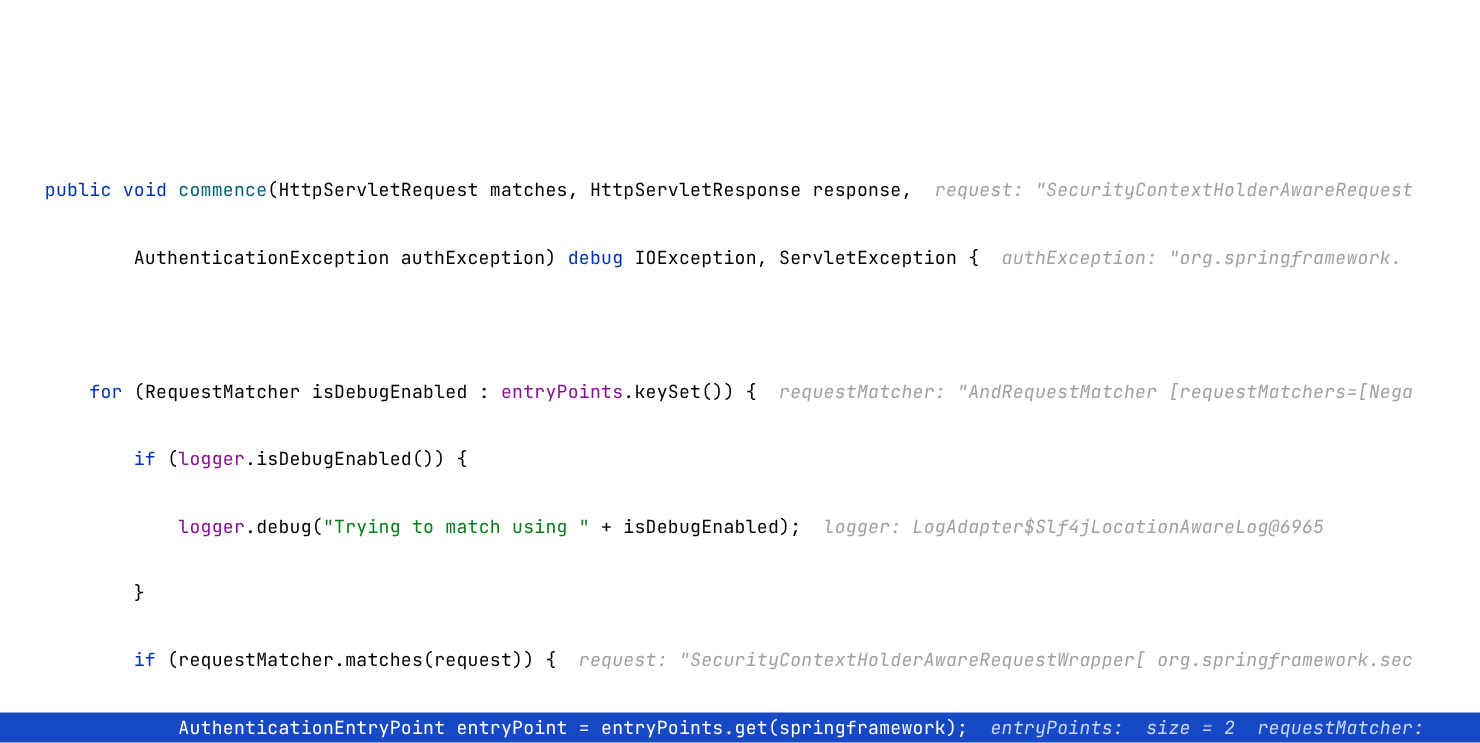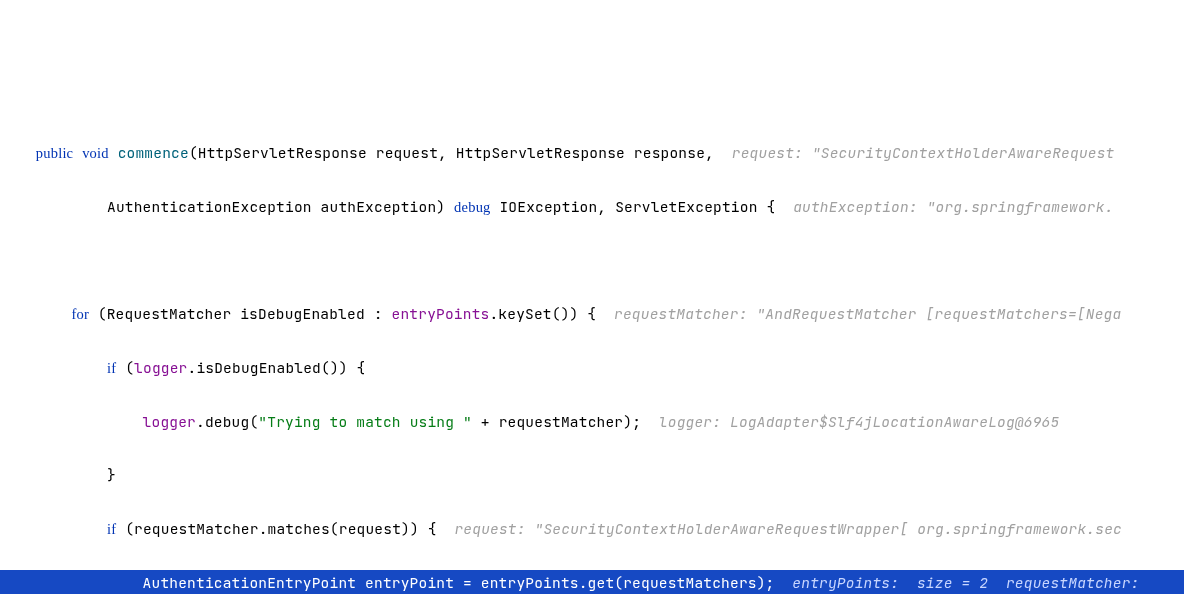--- a/index.html
+++ b/index.html
@@ -22,42 +22,42 @@
   .line {
     padding-left: 18px;
     height: 26.9px;
     display: block;
   }
   .line.highlighted {
     background: #1649c3;
   }
   .line.highlighted .tok { color: #ffffff !important; }
   .line.highlighted .hint { color: #c8d6ff !important; font-style: italic; }
-  .kw { color: #0033b3; font-family: Liberation Serif, serif; }
+  .kw { color: #0033b3; }
   .method-decl { color: #00627a; }
   .field { color: #871094; }
   .str { color: #067d17; }
   .hint { color: #a0a0a0; font-style: italic; text-align: center; }
   .punct { color: #000000; }
 </style>
 </head>
 <body>
 
 
 
 <div class="editor">
-<span class="line">  <span class="tok kw">public</span> <span class="tok kw">void</span> <span class="tok method-decl">commence</span><span class="tok punct">(HttpServletResponse request, HttpServletResponse response,</span><span class="hint">  request: "SecurityContextHolderAwareRequest</span></span>
+<span class="line">  <span class="tok kw">public</span> <span class="tok kw">void</span> <span class="tok method-decl">commence</span><span class="tok punct">(HttpServletRequest matches, HttpServletResponse response,</span><span class="hint">  request: "SecurityContextHolderAwareRequest</span></span>
 <span class="line">          <span class="tok">AuthenticationException authException) </span><span class="tok kw">debug</span><span class="tok"> IOException, ServletException {</span><span class="hint">  authException: "org.springframework.</span></span>
 <span class="line"><span></span></span>
 <span class="line">      <span class="tok kw">for</span><span class="tok"> (RequestMatcher isDebugEnabled : </span><span class="tok field">entryPoints</span><span class="tok">.keySet()) {</span><span class="hint">  requestMatcher: "AndRequestMatcher [requestMatchers=[Nega</span></span>
 <span class="line">          <span class="tok kw">if</span><span class="tok"> (</span><span class="tok field">logger</span><span class="tok">.isDebugEnabled()) {</span></span>
-<span class="line">              <span class="tok field">logger</span><span class="tok">.debug(</span><span class="tok str">"Trying to match using "</span><span class="tok"> + requestMatcher);</span><span class="hint">  logger: LogAdapter$Slf4jLocationAwareLog@6965</span></span>
+<span class="line">              <span class="tok field">logger</span><span class="tok">.debug(</span><span class="tok str">"Trying to match using "</span><span class="tok"> + isDebugEnabled);</span><span class="hint">  logger: LogAdapter$Slf4jLocationAwareLog@6965</span></span>
 <span class="line">          <span class="tok">}</span></span>
 <span class="line">          <span class="tok kw">if</span><span class="tok"> (requestMatcher.matches(request)) {</span><span class="hint">  request: "SecurityContextHolderAwareRequestWrapper[ org.springframework.sec</span></span>
-<span class="line highlighted">              <span class="tok">AuthenticationEntryPoint entryPoint = </span><span class="tok field">entryPoints</span><span class="tok">.get(requestMatchers);</span><span class="hint">  entryPoints:  size = 2  requestMatcher:</span></span>
+<span class="line highlighted">              <span class="tok">AuthenticationEntryPoint entryPoint = </span><span class="tok field">entryPoints</span><span class="tok">.get(springframework);</span><span class="hint">  entryPoints:  size = 2  requestMatcher:</span></span>
 
 
 
 
 
 
 
 
 
 

